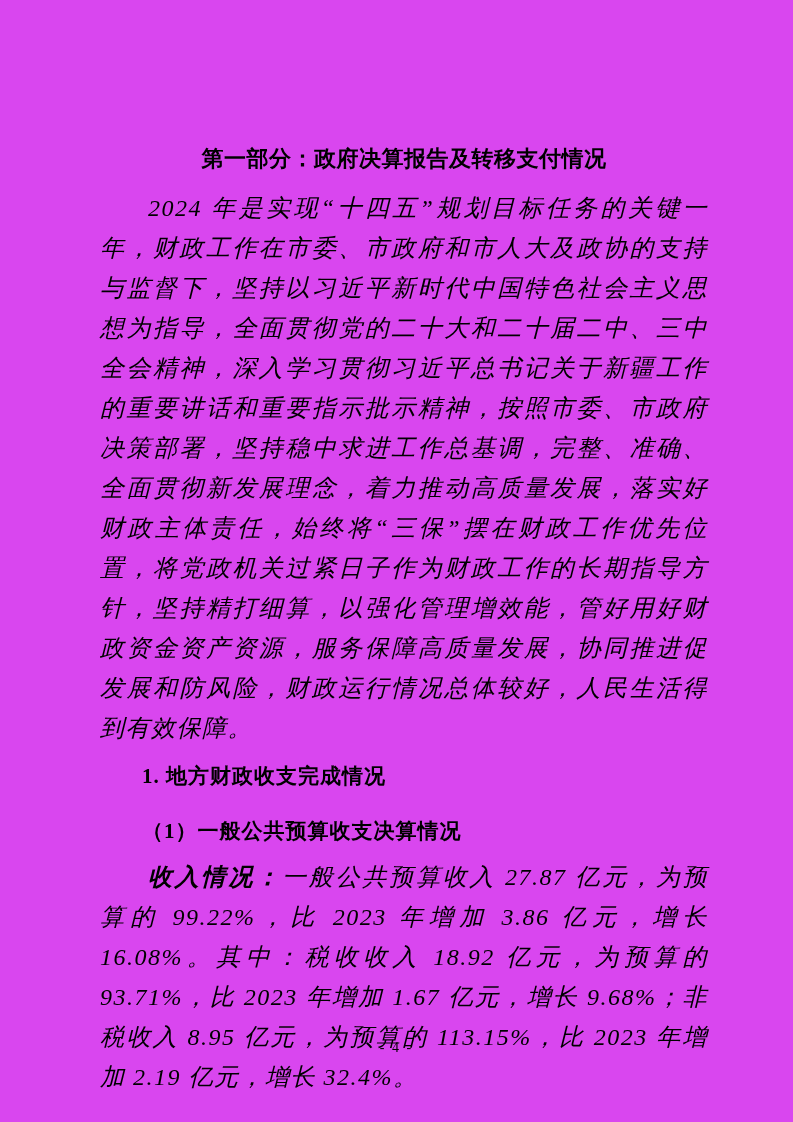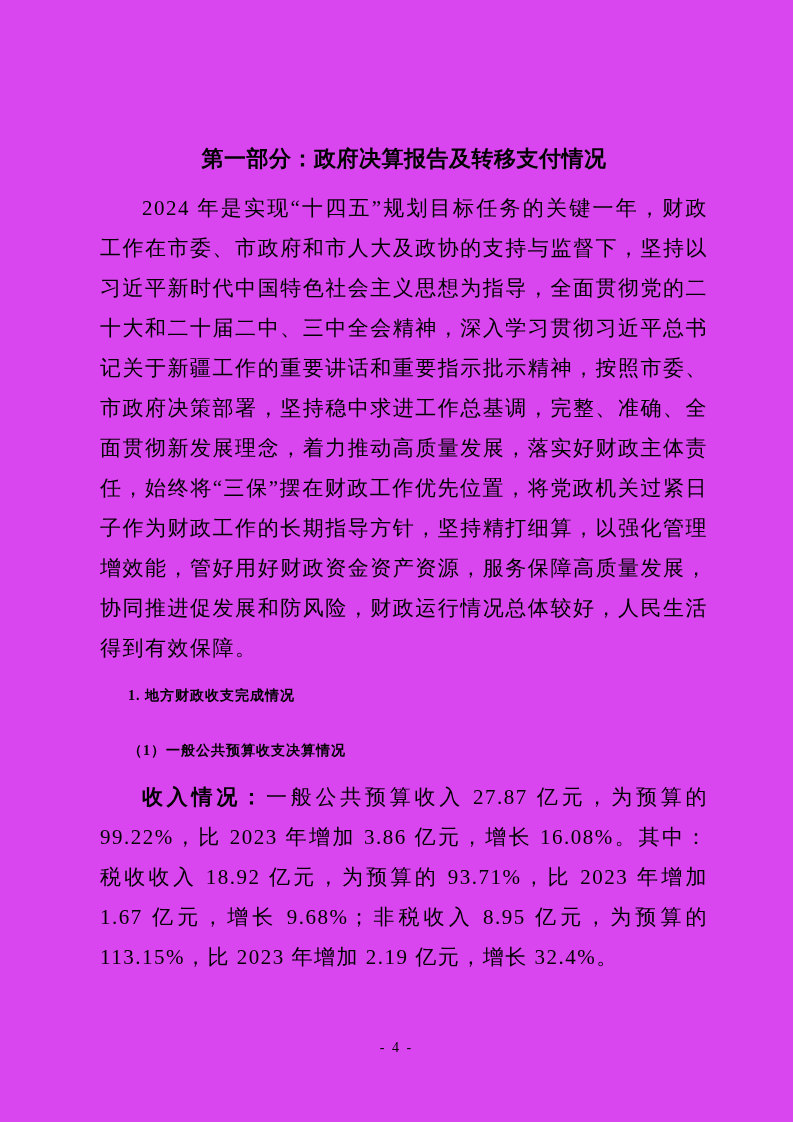--- a/index.html
+++ b/index.html
@@ -31,30 +31,31 @@
   .sec-heading {
     margin: 14px 0 0 0;
     font-size: 21.5px;
     font-weight: bold;
     line-height: 30px;
     text-indent: 2em;
     letter-spacing: 1px;
   }
   .para {
     margin: 14px 0 0 0;
-    font-size: 21px;
+    font-size: 24px;
     line-height: 40px;
     text-align: justify;
     text-justify: inter-ideograph;
     text-indent: 2em;
     letter-spacing: 1.5px;
+    font-style: italic;
   }
   .sub-heading {
     margin: 8px 0 0 0;
-    font-size: 14px;
+    font-size: 21px;
     font-weight: bold;
     line-height: 40px;
     text-indent: 2em;
     letter-spacing: 1px;
   }
   .sub-heading.second {
     margin-top: 15px;
   }
   .para.income {
     margin-top: 6px;

